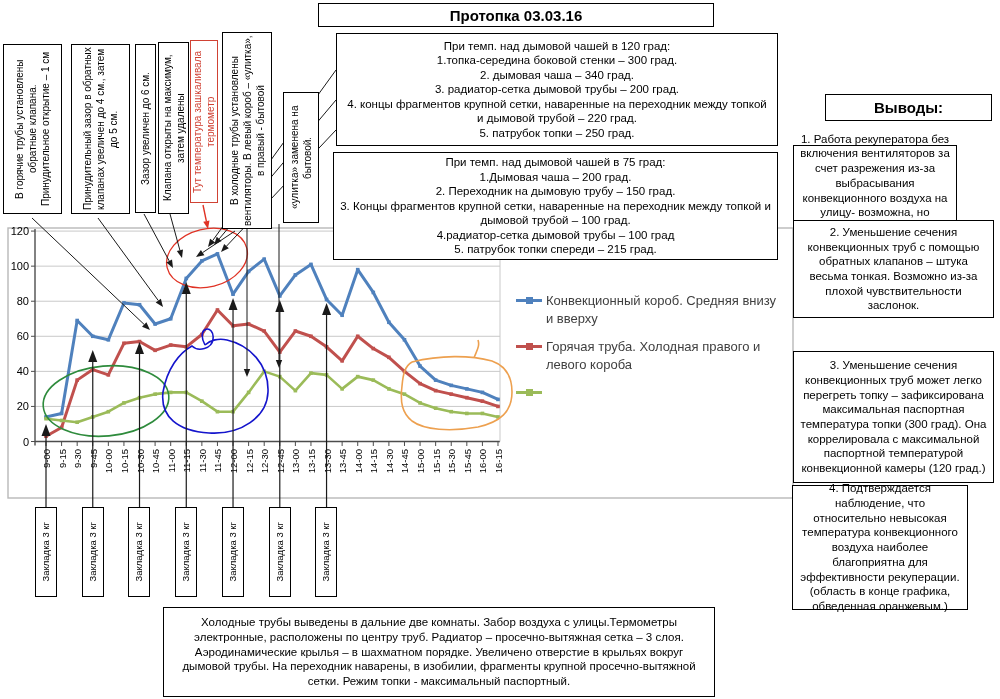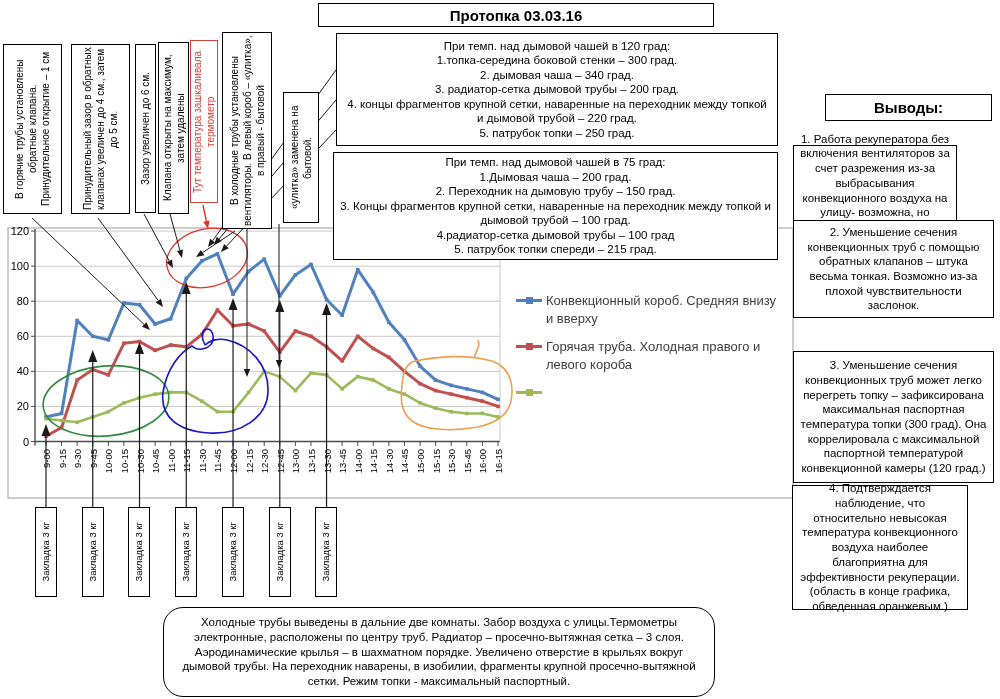--- a/index.html
+++ b/index.html
@@ -11,21 +11,21 @@
   .title-box{font-size:15px;font-weight:bold;}
   .info-box{font-size:11.5px;line-height:1.26;white-space:pre-line;padding:16px 6px;}
   .vyvody{font-size:15px;font-weight:bold;border-width:1.5px;}
   .cbox{font-size:11.5px;line-height:1.28;padding:3px 5px;}
   .vc{padding:2px 1px;}
   .vc .vt, .load .vt{writing-mode:vertical-rl;transform:rotate(180deg);
       font-size:10px;line-height:1.3;text-align:center;max-height:100%;}
   .vc-red{border-color:#d04234;color:#d04234;}
   .load{z-index:2;}
   .load .vt{font-size:9.5px;}
-  .note-box{font-size:11.5px;line-height:1.3;padding:4px 10px;border-radius:20px;}
+  .note-box{font-size:11.5px;line-height:1.3;padding:4px 10px;}
   .legend{position:absolute;left:516px;top:292px;width:268px;z-index:2;}
   .legend-item{display:flex;align-items:flex-start;margin-bottom:11px;}
   .sw{position:relative;width:30px;flex:0 0 30px;height:14px;margin-top:1px;}
   .swl{position:absolute;left:0;top:6px;width:26px;height:3px;}
   .swd{position:absolute;left:10px;top:4px;width:7px;height:7px;}
   .legend-label{font-size:13px;line-height:1.35;color:#3f3f3f;}
 </style>
 </head>
 <body>
 

